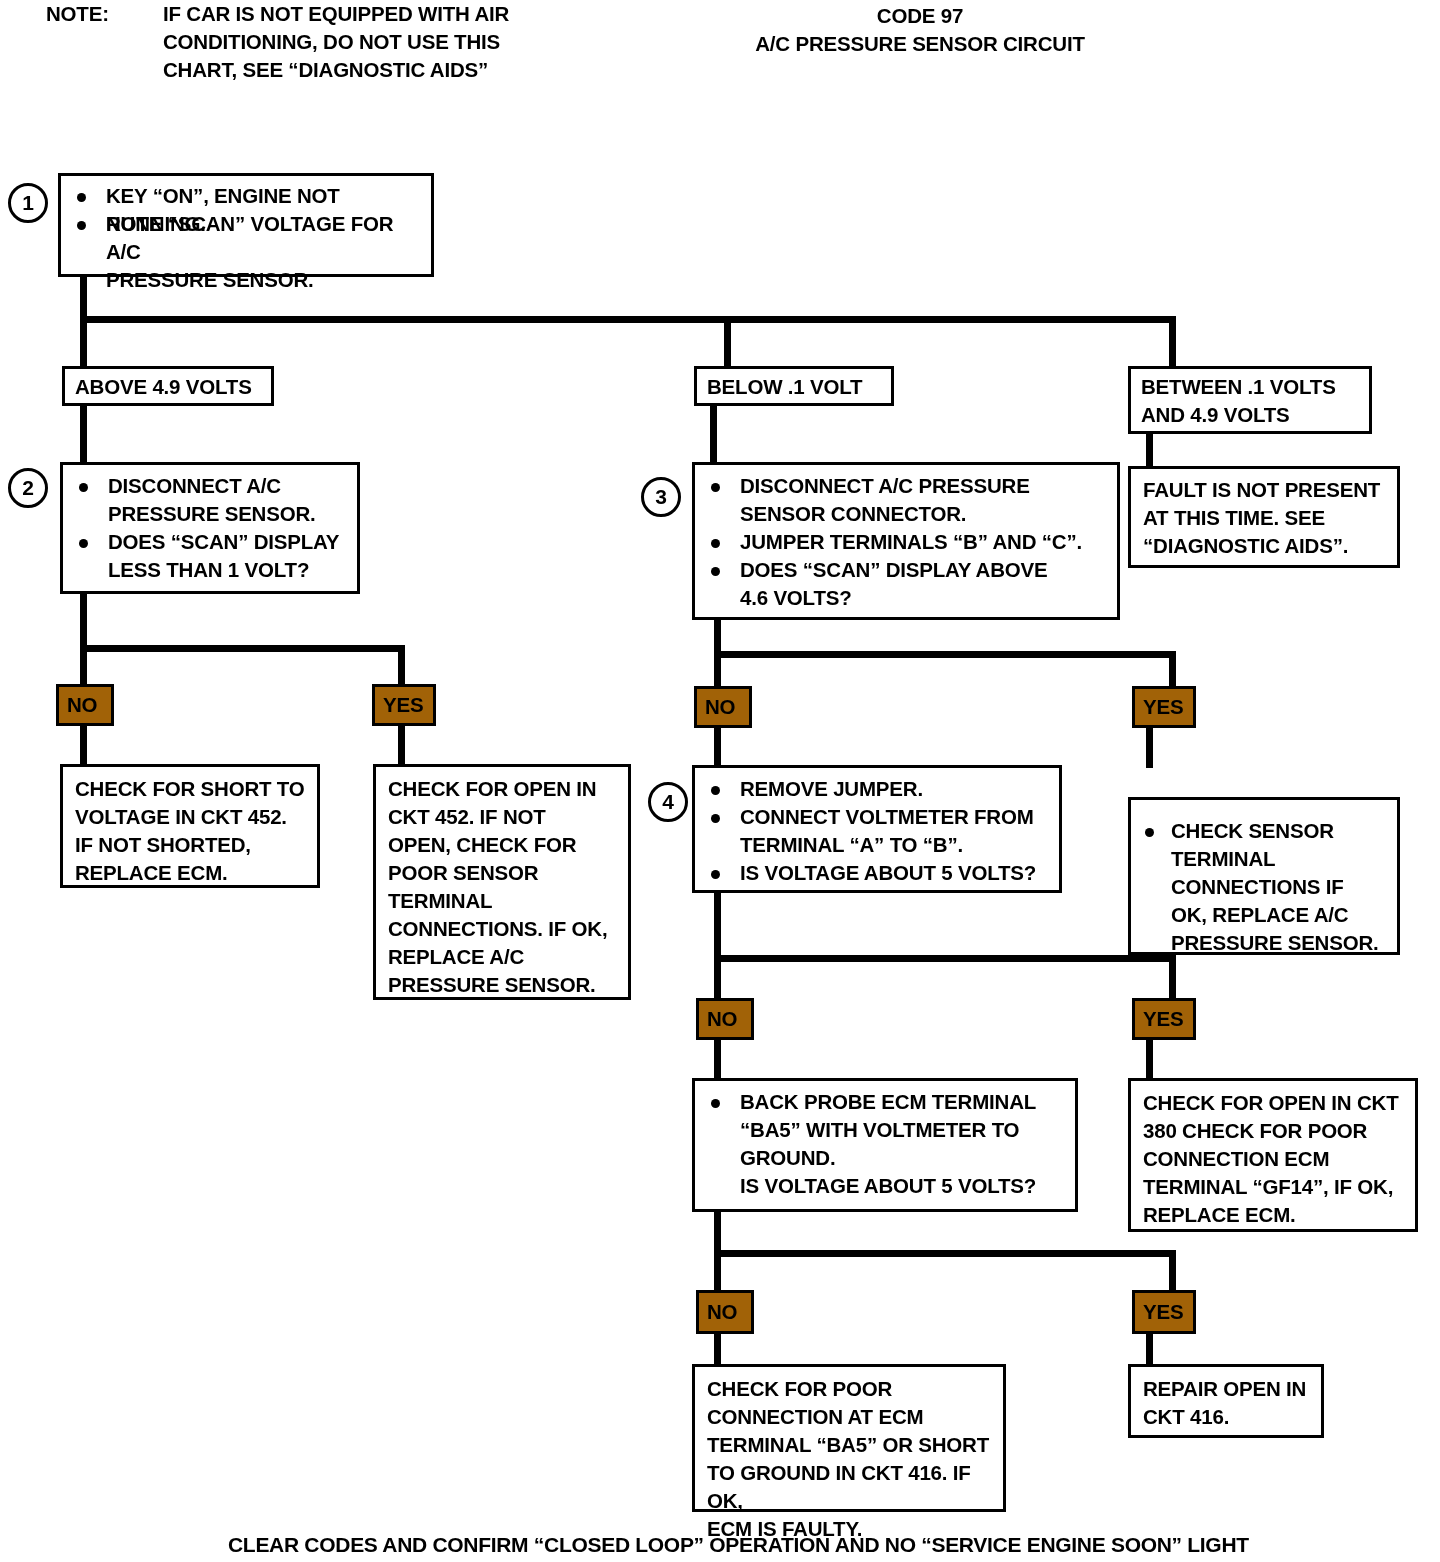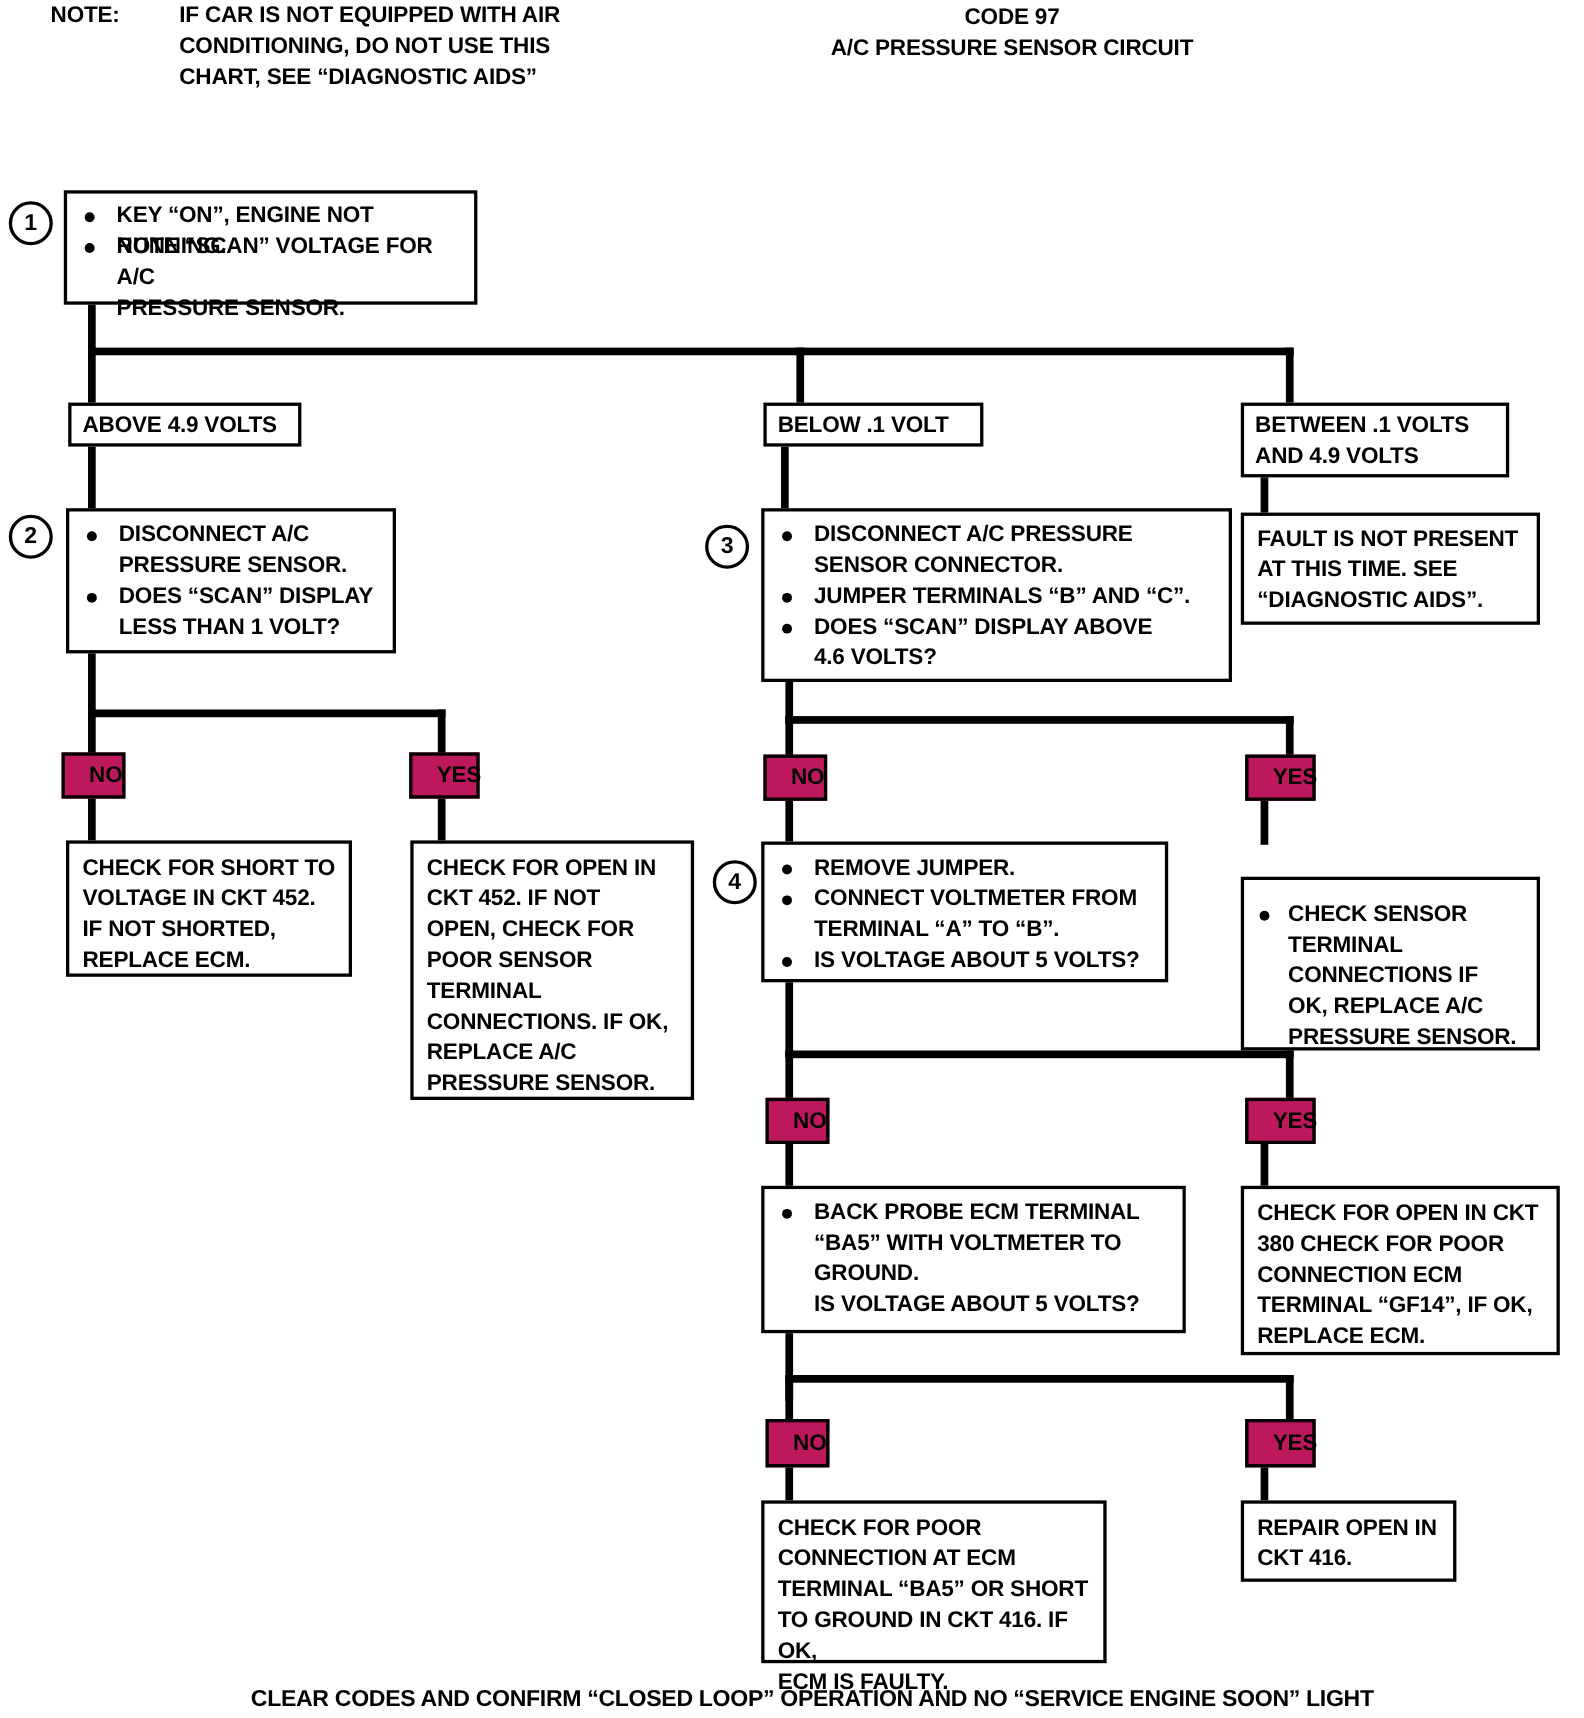--- a/index.html
+++ b/index.html
@@ -10,23 +10,23 @@
   .hdr{position:absolute;font-weight:700;font-size:20.5px;line-height:28px;
        letter-spacing:-0.2px;white-space:pre-line;}
   .hdr.ctr{text-align:center;}
 
   
   .box{position:absolute;border:3px solid #000;background:#fff;box-sizing:border-box;}
   .box > .bt{position:absolute;font-weight:700;font-size:20.5px;line-height:28px;
              letter-spacing:-0.2px;white-space:pre-line;}
 
   
-  .tag{position:absolute;border:3px solid #000;background:#be185d;box-sizing:border-box;
+  .tag{position:absolute;border:3px solid #000;background:#a16207;box-sizing:border-box;
        display:flex;align-items:center;justify-content:flex-start;
-       font-weight:700;font-size:20.5px;letter-spacing:-0.2px;padding-left:22px;}
+       font-weight:700;font-size:20.5px;letter-spacing:-0.2px;padding-left:8px;}
 
   
   .bl{position:absolute;width:9px;height:9px;border-radius:50%;background:#000;}
 
   
   .ln{position:absolute;background:#000;}
 
   
   .circ{position:absolute;border:3px solid #000;border-radius:50%;
         background:#fff;box-sizing:border-box;

